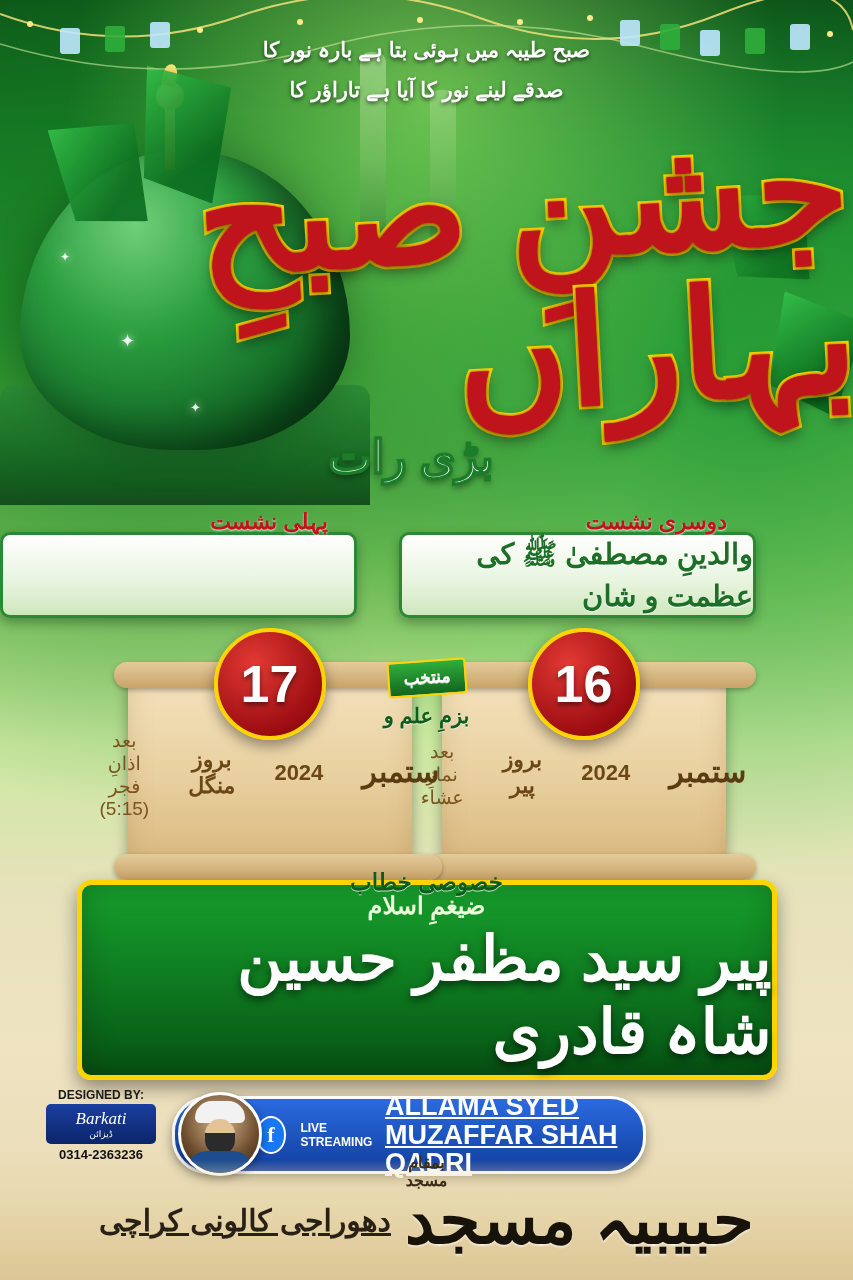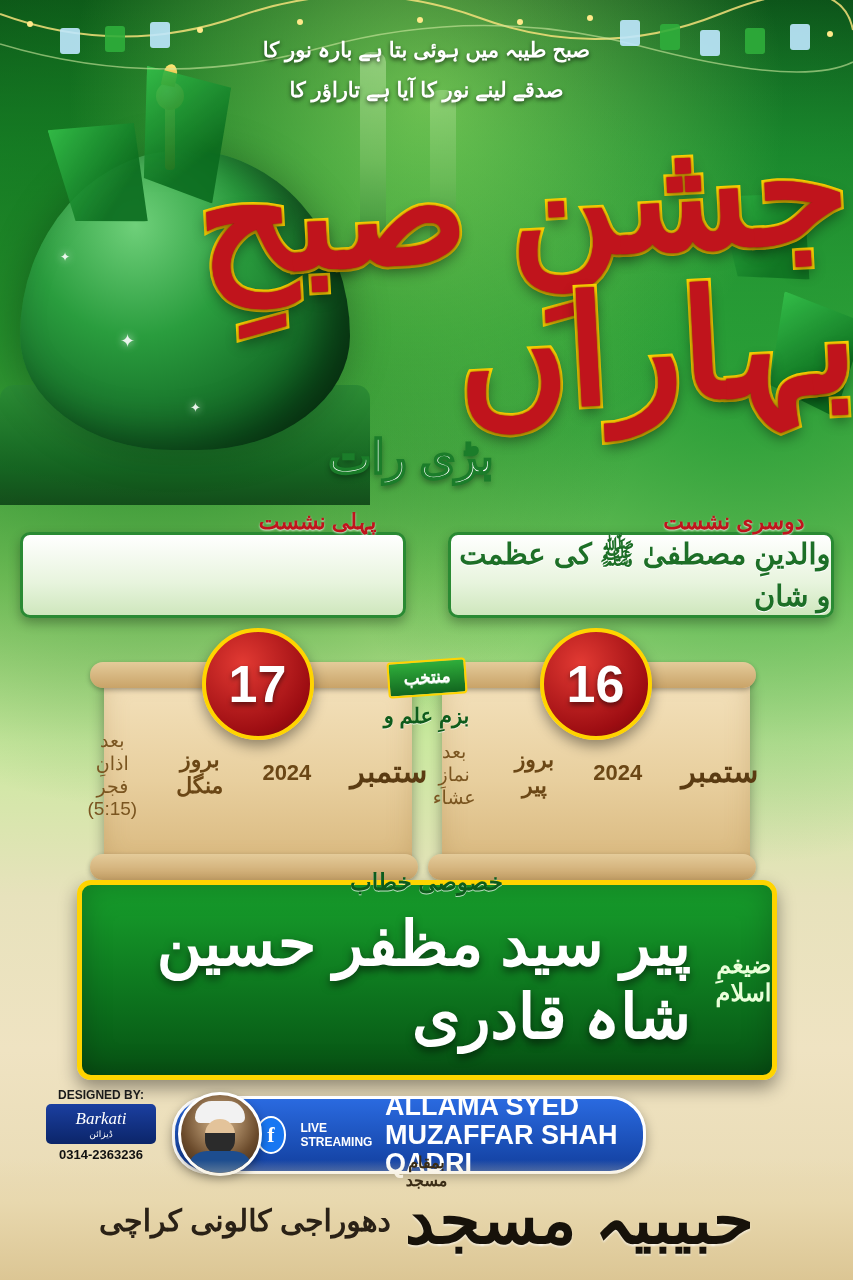--- a/index.html
+++ b/index.html
@@ -95,21 +95,21 @@
   }
   .subtitleBig{
     position:absolute;top:430px;left:0;width:822px;text-align:center;
     direction:rtl;font-size:46px;font-weight:bold;
     color:#ffffff;-webkit-text-stroke:2px #1b7d2a;
     text-shadow:0 3px 6px rgba(0,0,0,.45);
   }
 
   
   .sessions{
-    position:absolute;top:500px;left:0;width:853px;height:130px;
+    position:absolute;top:500px;left:0;width:756px;height:130px;
     display:flex;flex-direction:row-reverse;justify-content:center;gap:42px;direction:rtl;
   }
   .sessionBox{
     position:relative;width:380px;height:80px;margin-top:32px;
     background:linear-gradient(180deg,#ffffff,#e7f4dd 60%,#cfe7bd);
     border:3px solid #2a8a33;border-radius:10px;
     box-shadow:0 5px 12px rgba(0,0,0,.3);
     display:flex;align-items:center;justify-content:center;
   }
   .sessionBox .txt{
@@ -121,21 +121,21 @@
     font-size:22px;font-weight:bold;color:#c0141c;direction:rtl;
     text-shadow:0 1px 2px rgba(255,255,255,.8);
   }
 
   
   .scrolls{
     position:absolute;top:636px;left:0;width:853px;height:250px;
     display:flex;flex-direction:row-reverse;justify-content:center;gap:30px;
   }
   .scroll{
-    position:relative;width:308px;height:190px;margin-top:40px;
+    position:relative;width:284px;height:190px;margin-top:40px;
     background:linear-gradient(180deg,#f4e2bd,#e8cf9e 55%,#d9b87e);
     border-radius:8px;
     box-shadow:0 6px 14px rgba(0,0,0,.35), inset 0 0 24px rgba(150,110,50,.25);
   }
   .scroll:before,.scroll:after{
     content:"";position:absolute;left:-14px;width:328px;height:26px;
     background:linear-gradient(180deg,#e4cb9a,#c9a368);
     border-radius:13px;box-shadow:0 2px 5px rgba(0,0,0,.3);
   }
   .scroll:before{top:-14px;}
@@ -171,21 +171,21 @@
     border:2px solid #ffd400;white-space:nowrap;
   }
 
   
   .speakerPanel{
     position:absolute;top:880px;left:50%;transform:translateX(-50%);
     width:690px;height:190px;
     background:linear-gradient(180deg,#17a02c,#0b6b1b 70%,#075213);
     border:5px solid #ffd400;border-radius:14px;
     box-shadow:0 8px 18px rgba(0,0,0,.4), inset 0 0 30px rgba(0,0,0,.25);
-    display:flex;align-items:center;justify-content:center;
+    display:flex;flex-direction:column;align-items:center;justify-content:center;
     direction:rtl;
   }
   .speakerPanel .khas{
     position:absolute;top:-16px;font-size:23px;font-weight:bold;color:#0d5c1c;
     background:transparent;text-shadow:0 1px 0 rgba(255,255,255,.7);
   }
   .speakerPanel .zia{font-size:24px;color:#eaffd9;margin-bottom:2px;font-weight:bold;}
   .speakerPanel .name{
     font-size:62px;font-weight:bold;color:#ffffff;
     text-shadow:0 4px 8px rgba(0,0,0,.55);letter-spacing:-1px;padding-left:42px;
@@ -212,42 +212,42 @@
     box-shadow:0 5px 12px rgba(0,0,0,.35);
     display:flex;align-items:center;
   }
   .liveBar .fb{
     width:34px;height:34px;border-radius:50%;background:#1877f2;
     border:2px solid #fff;margin-left:8px;margin-right:14px;
     display:flex;align-items:center;justify-content:center;
     color:#fff;font-size:22px;font-weight:bold;font-family:"Liberation Serif",serif;
   }
   .liveBar .liveTxt{color:#fff;font-size:12px;font-weight:bold;margin-right:4px;}
-  .liveBar .names{color:#fff;font-weight:bold;font-size:27px;line-height:1.05;}
+  .liveBar .names{color:#fff;font-weight:bold;font-size:27px;line-height:1.05;text-decoration:underline;}
   .photo{
     position:absolute;left:178px;top:1092px;width:78px;height:78px;border-radius:50%;
     background:radial-gradient(circle at 50% 35%,#d9b98f,#6b4b2c 60%,#2f2015);
     border:3px solid #ffffff;box-shadow:0 4px 8px rgba(0,0,0,.4);overflow:hidden;
   }
   .photo .turban{position:absolute;left:14px;top:6px;width:50px;height:22px;background:#f2f2f2;border-radius:25px 25px 8px 8px;}
   .photo .face{position:absolute;left:24px;top:24px;width:30px;height:30px;background:#e3c39a;border-radius:50%;}
   .photo .beard{position:absolute;left:24px;top:38px;width:30px;height:22px;background:#2b2b2b;border-radius:0 0 16px 16px;}
   .photo .robe{position:absolute;left:6px;top:56px;width:66px;height:30px;background:#1d4d8f;border-radius:20px 20px 0 0;}
 
   
   .footer{
     position:absolute;left:0;bottom:0;width:853px;height:120px;
     background:linear-gradient(180deg,rgba(232,214,172,0) 0%,#e8d8ae 35%,#dcc694 100%);
     display:flex;align-items:center;justify-content:center;direction:rtl;
   }
   .footer .mosqueName{
     font-size:66px;font-weight:bold;color:#17120a;
     text-shadow:0 2px 2px rgba(255,255,255,.5);
   }
-  .footer .addr{font-size:30px;font-weight:bold;color:#2a2116;margin-right:14px;}
+  .footer .addr{font-size:30px;font-weight:bold;color:#2a2116;margin-right:14px;text-decoration:underline;}
   .footerLogo{
     position:absolute;top:-6px;left:50%;transform:translateX(-50%);
     font-size:16px;color:#3a2c16;font-weight:bold;direction:rtl;text-align:center;line-height:1.1;
   }
 </style>
 </head>
 <body>
 
 <div class="poster">
 

